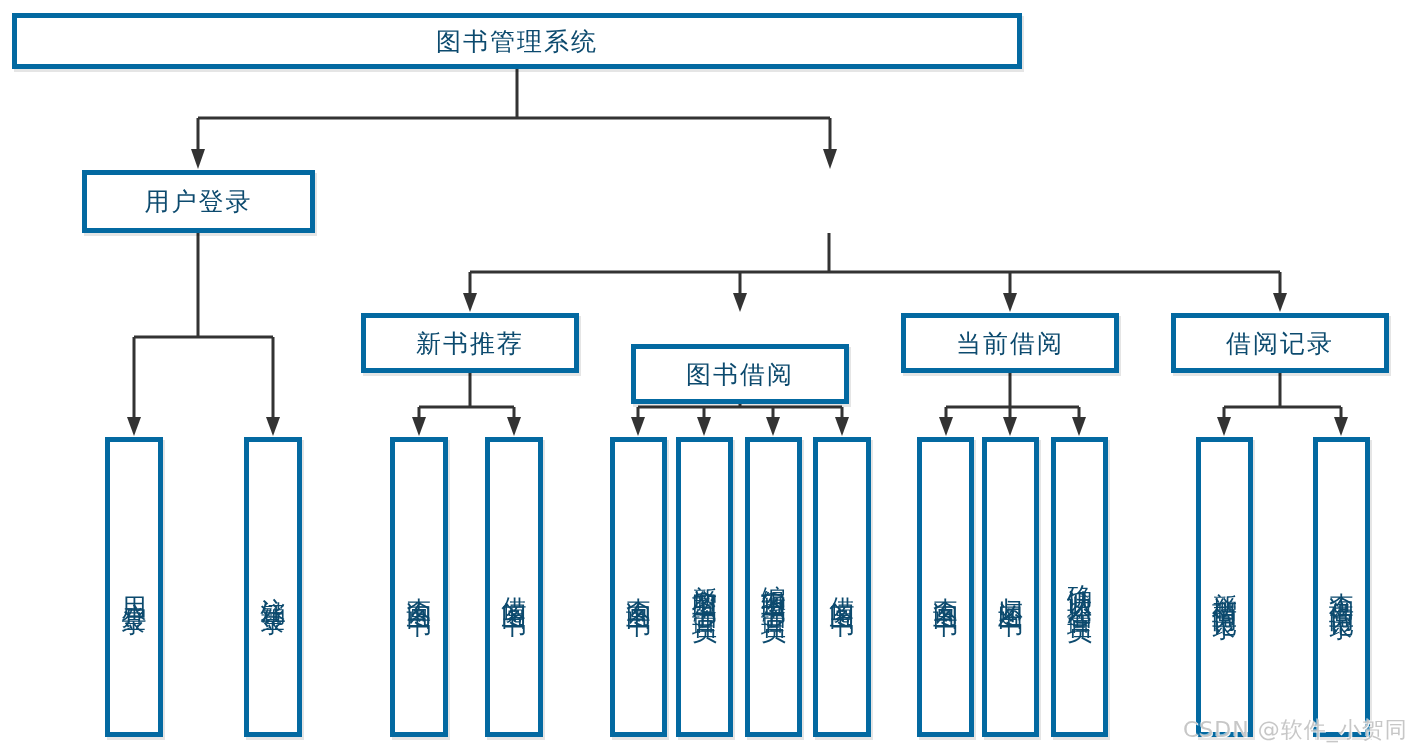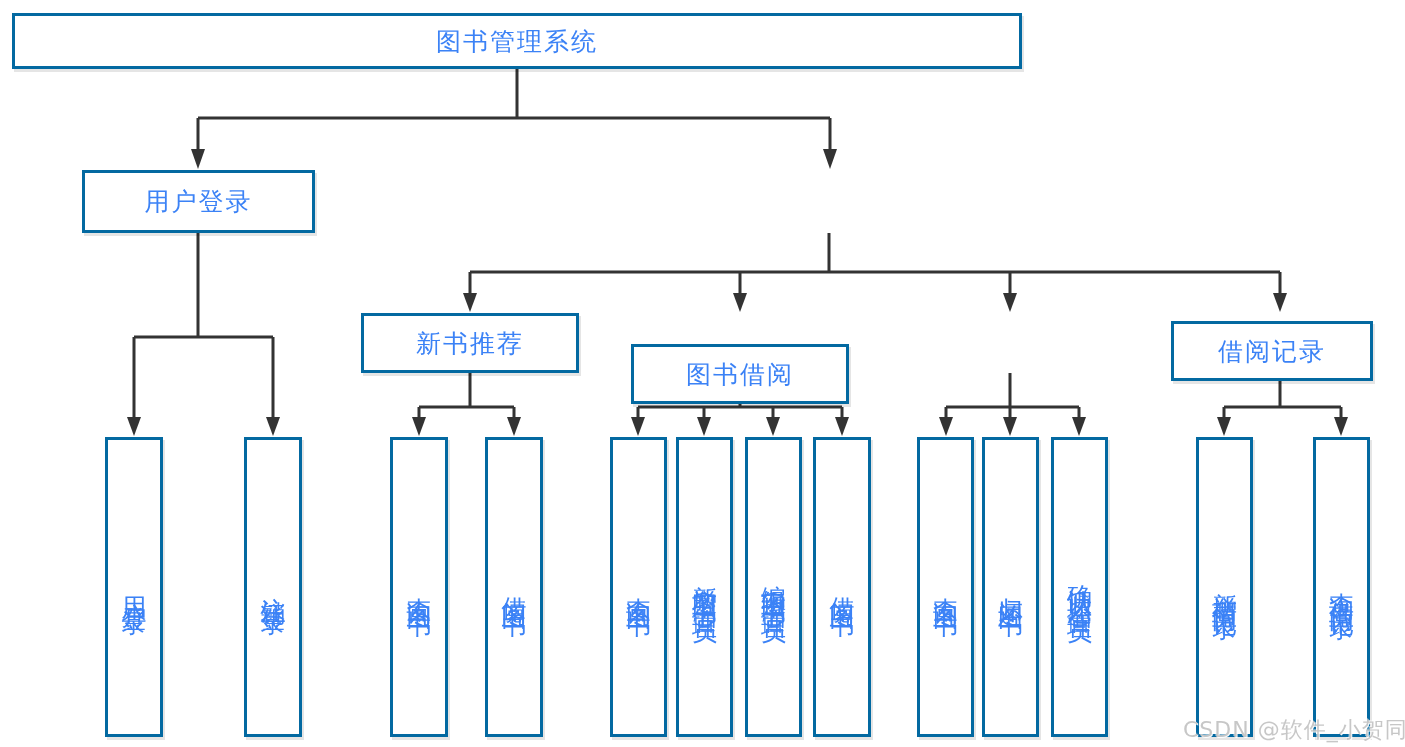--- a/index.html
+++ b/index.html
@@ -14,26 +14,26 @@
   svg.connectors {
     position: absolute;
     left: 0; top: 0;
     width: 1405px; height: 747px;
     z-index: 1;
   }
   .node {
     position: absolute;
     box-sizing: border-box;
     background: #ffffff;
-    border: 3px solid #0369a1;
+    border: 5px solid #0369a1;
     box-shadow: 2px 3px 0 rgba(0,0,0,0.10);
     display: flex;
     align-items: center;
     justify-content: center;
-    color: #3b82f6;
+    color: #0c4a6e;
     z-index: 2;
   }
   .hbox { font-size: 25px; letter-spacing: 2px; white-space: nowrap; }
   .vleaf span {
     writing-mode: vertical-rl;
     letter-spacing: 5px;
     font-size: 25px;
     line-height: 1;
     white-space: nowrap;
   }
@@ -97,21 +97,24 @@
   <div class="node hbox" style="left:82px; top:170px; width:233px; height:63px;">
     <span>用户登录</span>
   </div>
 
   <div class="node hbox" style="left:361px; top:313px; width:218px; height:60px;">
     <span>新书推荐</span>
   </div>
   <div class="node hbox" style="left:631px; top:313px; width:218px; height:60px;margin-top:31px;">
     <span>图书借阅</span>
   </div>
-  <div class="node hbox" style="left:1171px; top:313px; width:202px; height:60px;margin-top:8px;">
+  <div class="node hbox" style="left:901px; top:313px; width:218px; height:60px;">
+    <span>当前借阅</span>
+  </div>
+  <div class="node hbox" style="left:1171px; top:313px; width:218px; height:60px;">
     <span>借阅记录</span>
   </div>
 
   <div class="node vleaf" style="left:105px; top:437px; width:58px; height:300px;">
     <span>用户登录</span>
   </div>
   <div class="node vleaf" style="left:244px; top:437px; width:58px; height:300px;">
     <span>注销登录</span>
   </div>
 

